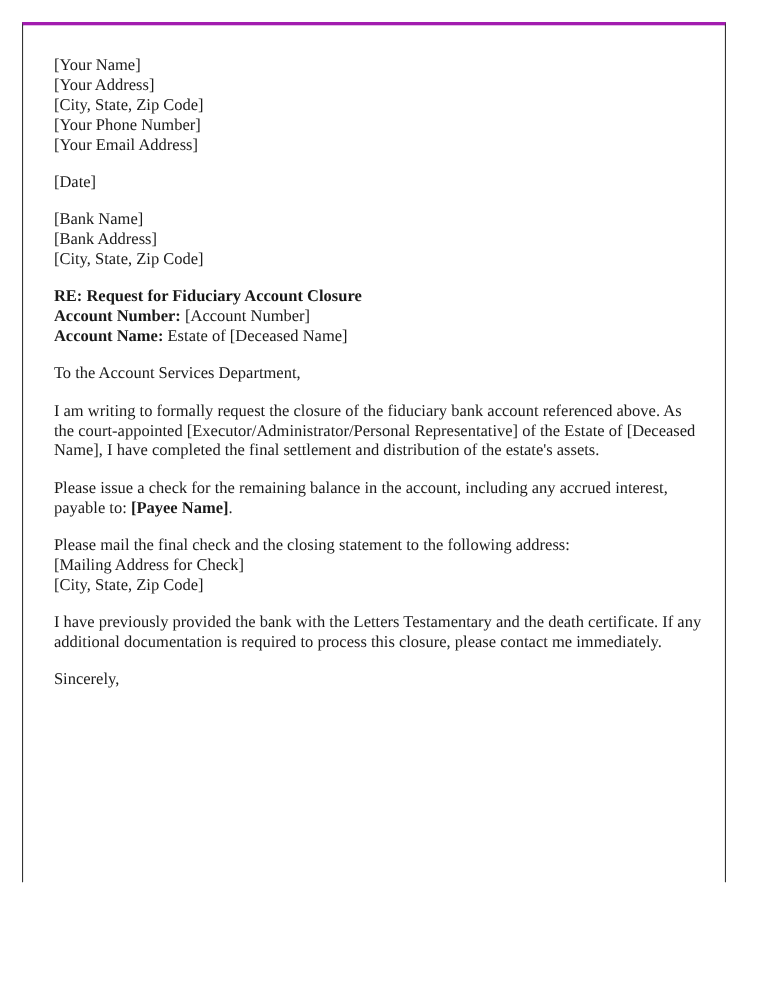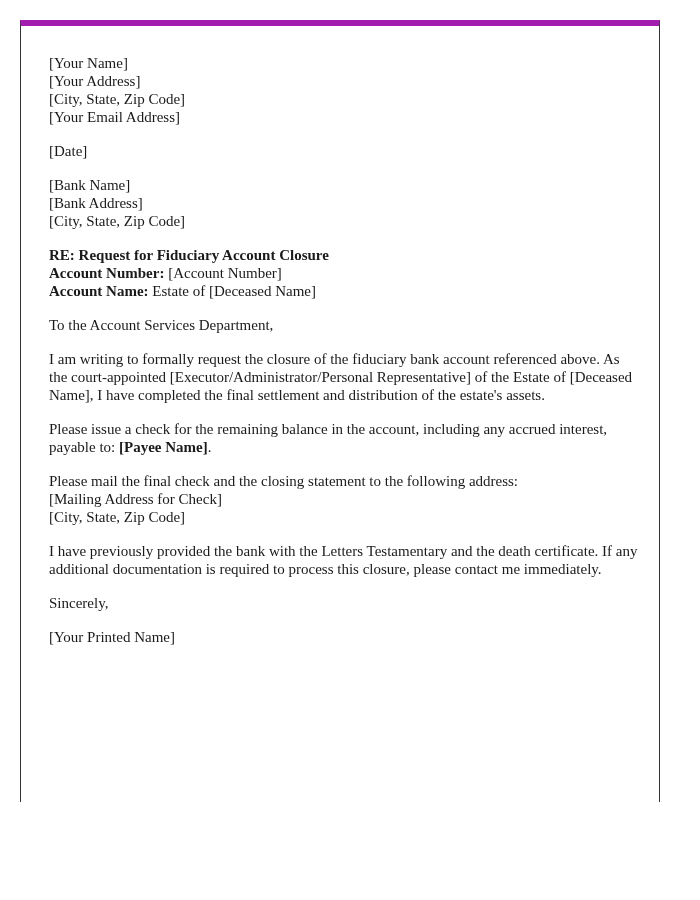--- a/index.html
+++ b/index.html
@@ -17,21 +17,21 @@
       line-height: 18px;
       color: #1a1a1a;
     }
     .page {
       position: absolute;
       left: 20px;
       top: 20px;
       width: 640px;
       height: 782px;
       border-left: 1px solid #333333;
-      border-top: 6px solid #a21caf;
+      border-top: 3px solid #a21caf;
       border-right: 1px solid #333333;
       box-sizing: border-box;
     }
     .content {
       position: absolute;
       left: 28px;
       top: 28px;
       width: 590px;
     }
     .block {
@@ -51,20 +51,21 @@
 </head>
 <body>
 
 <div class="page">
   <div class="content">
 
     <div class="block">
       <span class="line">[Your Name]</span>
       <span class="line">[Your Address]</span>
       <span class="line">[City, State, Zip Code]</span>
+      <span class="line">[Your Phone Number]</span>
       <span class="line">[Your Email Address]</span>
     </div>
 
     <div class="block">
       <span class="line">[Date]</span>
     </div>
 
     <div class="block">
       <span class="line">[Bank Name]</span>
       <span class="line">[Bank Address]</span>
@@ -89,17 +90,16 @@
       <span class="line">[City, State, Zip Code]</span>
     </div>
 
     <p>I have previously provided the bank with the Letters Testamentary and the death certificate. If any additional documentation is required to process this closure, please contact me immediately.</p>
 
 
     <p>Sincerely,</p>
 
 
     <div class="block">
-      <span class="line">[Your Printed Name]</span>
     </div>
 
   </div>
 </div>
 
 </body></html>

